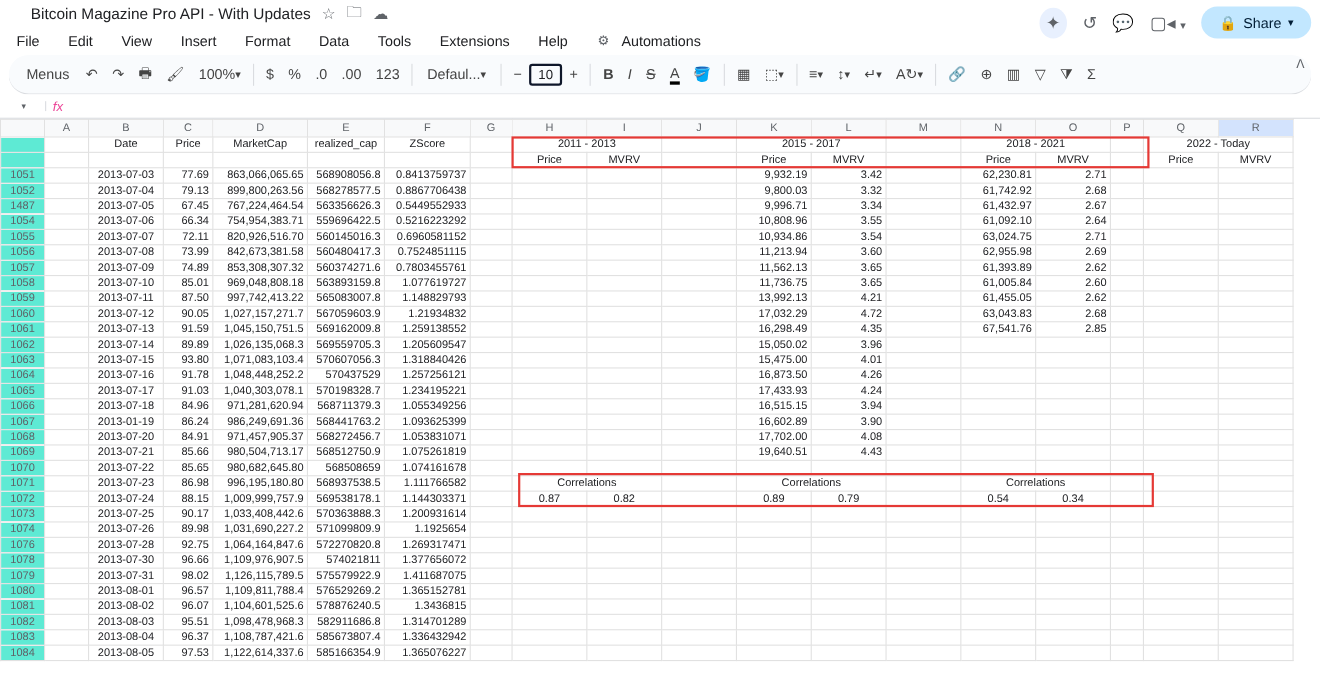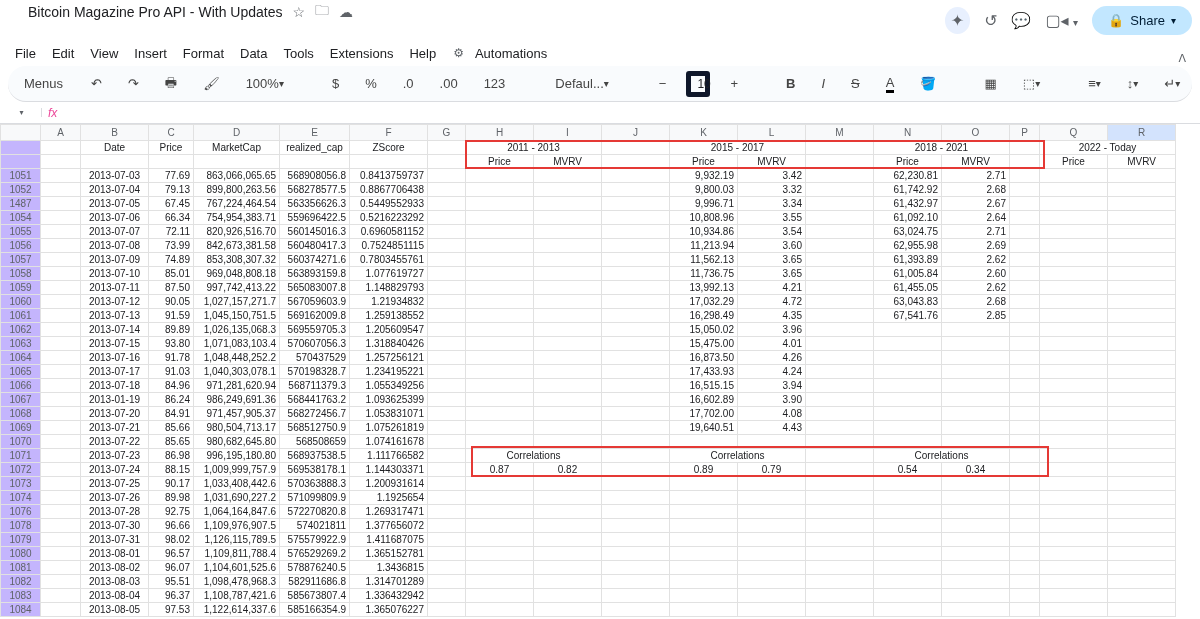--- a/index.html
+++ b/index.html
@@ -3,53 +3,53 @@
 <meta charset="utf-8">
 <style>
 * { margin: 0; padding: 0; box-sizing: border-box; font-family: Arial, sans-serif; }
 body { background: #fff; font-size: 11px; color: #202124; overflow: hidden; }
 
 .titlebar { display: flex; align-items: center; padding: 6px 8px; height: 24px; }
 .doc-title { font-size: 14px; color: #202124; margin-left: 20px; }
 .title-icons { display: flex; gap: 10px; margin-left: 10px; align-items: center; }
 .title-icons span { color: #5f6368; cursor: pointer; font-size: 14px; }
 
-.menubar { display: flex; align-items: center; padding: 0 8px; height: 26px; gap: 2px; margin-top: 16px; }
+.menubar { display: flex; align-items: center; padding: 0 8px; height: 26px; gap: 12px; }
 .menu-item { padding: 4px 7px; font-size: 13px; color: #202124; cursor: pointer; border-radius: 4px; }
 .automations { margin-left: 8px; display: flex; align-items: center; gap: 4px; }
 .gear { color: #5f6368; font-size: 12px; }
 
 .right-controls { position: absolute; right: 8px; top: 6px; display: flex; align-items: center; gap: 14px; }
 .right-controls > * { cursor: pointer; color: #5f6368; font-size: 16px; }
 .share-btn { background: #c2e7ff; color: #001d35; padding: 7px 16px; border-radius: 18px; font-size: 13px; font-weight: 500; display: flex; align-items: center; gap: 6px; }
 .chevron-down { font-size: 10px; }
 
-.toolbar { display: flex; align-items: center; padding: 4px 8px; height: 36px; border-bottom: 1px solid #dadce0; gap: 14px; background: #f9fbfd; border-radius: 20px; margin: 0 8px 0 8px; }
+.toolbar { display: flex; align-items: center; padding: 4px 8px; height: 36px; border-bottom: 1px solid #dadce0; gap: 1px; background: #f9fbfd; border-radius: 20px; margin: 0 8px 0 8px; }
 .toolbar-item { padding: 4px 6px; color: #444; cursor: pointer; display: flex; align-items: center; font-size: 13px; border-radius: 4px; }
 .menus-btn { background: transparent; border: none; padding: 4px 8px; font-size: 13px; }
 .toolbar-sep { width: 1px; height: 20px; background: #dadce0; margin: 0 4px; }
 .zoom { padding: 2px 6px; }
 .font-select { padding: 2px 8px; }
-.font-size-box { border: 5px solid #0f172a; padding: 1px 6px; border-radius: 3px; font-size: 12px; min-width: 24px; text-align: center; }
+.font-size-box { border: 2px solid #0f172a; padding: 1px 6px; border-radius: 3px; font-size: 12px; min-width: 24px; text-align: center; }
 .color-underline { border-bottom: 3px solid #000; padding-bottom: 0; }
 .collapse-arrow { position: absolute; right: 14px; top: 52px; cursor: pointer; color: #5f6368; }
 
 .formula-bar { display: flex; align-items: center; height: 22px; border-bottom: 1px solid #dadce0; }
 .name-box { width: 42px; border-right: 1px solid #dadce0; display: flex; align-items: center; justify-content: center; }
 .name-box-arrow { font-size: 8px; color: #5f6368; margin-left: 2px; }
 .fx { padding: 0 6px; color: #ec4899; font-style: italic; font-size: 12px; }
 .formula-input { flex: 1; border: none; outline: none; font-size: 12px; padding: 0 4px; }
 
 .grid-container { position: relative; overflow: auto; height: calc(619px - 108px); }
 table { border-collapse: collapse; table-layout: fixed; }
 th, td { border: 1px solid #e1e1e1; height: 14px; font-size: 10px; padding: 0 3px; white-space: nowrap; overflow: hidden; }
 th { background: #f8f9fa; color: #5f6368; font-weight: normal; text-align: center; position: sticky; top: 0; }
 th.corner { width: 40px; background: #f8f9fa; }
 th.col-header { height: 16px; }
-.row-header { background: #c4b5fd; color: #5f6368; text-align: center; width: 40px; font-size: 10px; }
+.row-header { background: #5eead4; color: #5f6368; text-align: center; width: 40px; font-size: 10px; }
 td { text-align: right; }
 td.center { text-align: center; }
 
 .col-A { width: 40px; }
 .col-B { width: 68px; }
 .col-C { width: 45px; }
 .col-D { width: 86px; }
 .col-E { width: 70px; }
 .col-F { width: 78px; }
 .col-G { width: 38px; }

